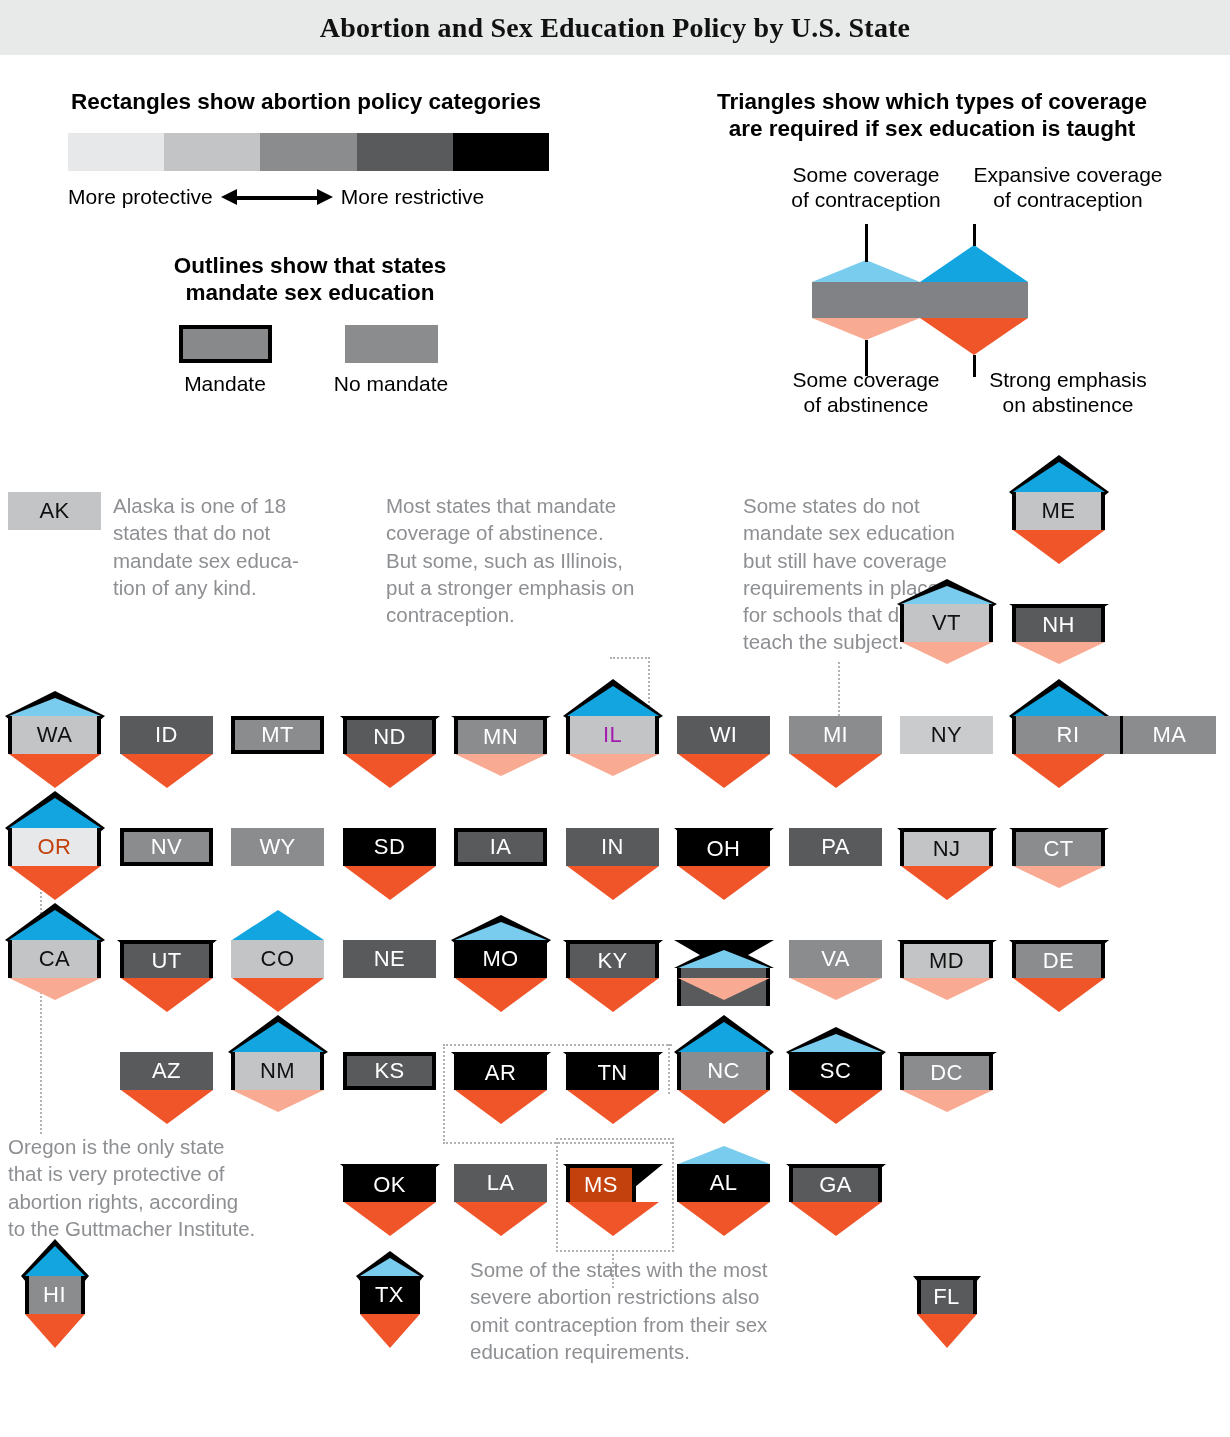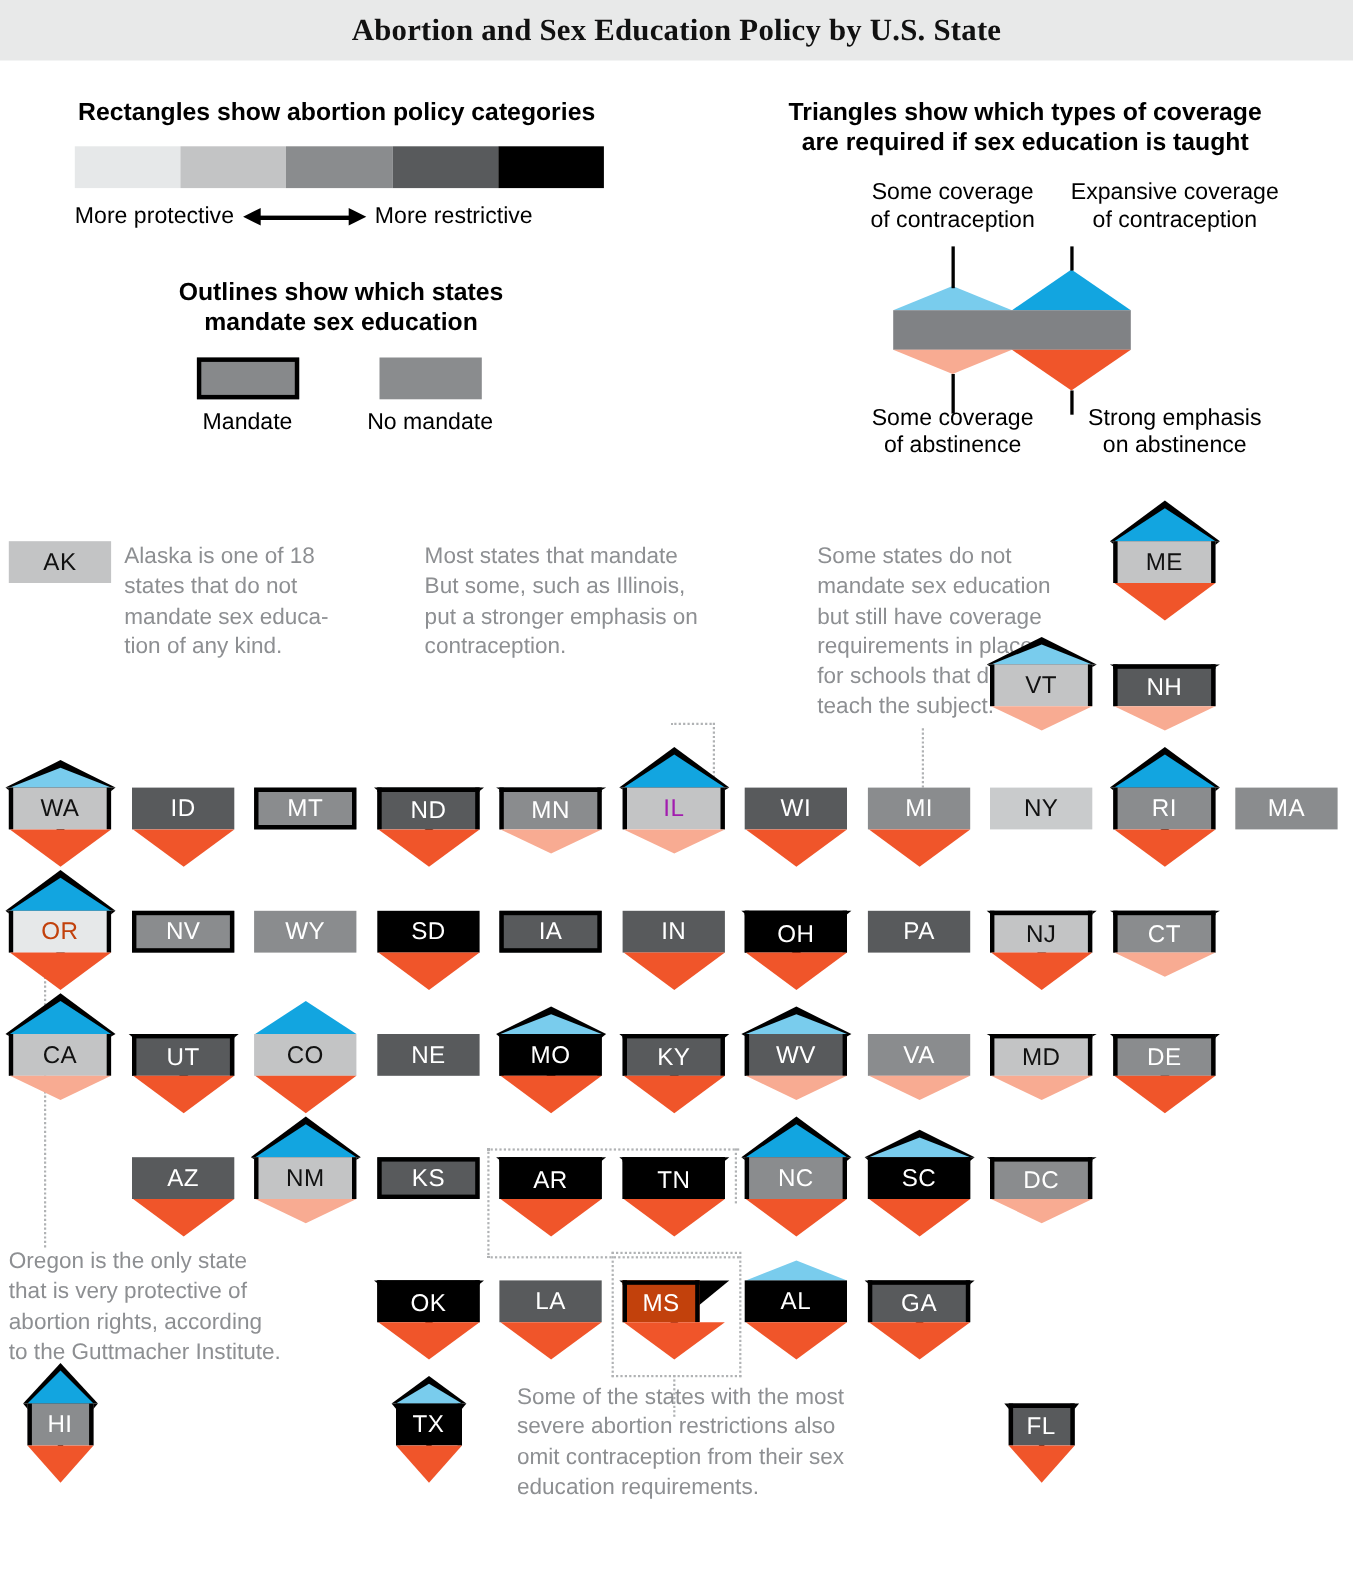--- a/index.html
+++ b/index.html
@@ -89,21 +89,21 @@
   <span id="arrow-left-label">More protective</span>
   <span id="arrow-sym">
     <span class="bar"></span>
       <span class="hl"></span>
       <span class="hr"></span>
   </span>
   <span id="arrow-right-label">More restrictive</span>
 </div>
 
 <div class="lg-head" style="left:85px;top:252px;width:450px;">
-  <span>Outlines show which states</span><br>
+  <span>Outlines show that states</span><br>
   <span>mandate sex education</span>
 </div>
 <div class="swatch-mandate"></div>
 <div class="swatch-nomandate"></div>
 <div class="swatch-label" style="left:155px;top:372px;">Mandate</div>
 <div class="swatch-label" style="left:321px;top:372px;">No mandate</div>
 
 <div class="lg-head" style="left:672px;top:88px;width:520px;">
   <span>Triangles show which types of coverage</span><br>
   <span>are required if sex education is taught</span>
@@ -142,20 +142,21 @@
 </div>
 
 <div class="note" id="note-alaska" style="left:113px;top:492px;width:250px;">
     <div>Alaska is one of 18</div>
     <div>states that do not</div>
     <div>mandate sex educa-</div>
     <div>tion of any kind.</div>
   </div>
 <div class="note" id="note-illinois" style="left:386px;top:492px;width:320px;">
     <div>Most states that mandate</div>
+    <div>coverage of abstinence.</div>
     <div>But some, such as Illinois,</div>
     <div>put a stronger emphasis on</div>
     <div>contraception.</div>
   </div>
 <div class="note" id="note-michigan" style="left:743px;top:492px;width:270px;">
     <div>Some states do not</div>
     <div>mandate sex education</div>
     <div>but still have coverage</div>
     <div>requirements in place</div>
     <div>for schools that do</div>
@@ -246,21 +247,21 @@
       <div class="body noTop" style="width: 93px; background: rgb(138, 140, 142); color: rgb(255, 255, 255);">MI</div>
       <div class="bot" style="position: absolute; top: 38px; border-left: 46.5px solid transparent; border-right: 46.5px solid transparent; border-top: 34px solid rgb(240, 85, 42);"></div>
     </div>
     <div class="cell" style="left: 900px; top: 716px; width: 93px;">
       <div class="body noTop noBot" style="width: 93px; background: rgb(201, 203, 204); color: rgb(17, 17, 17);">NY</div>
     </div>
     <div class="cell mandate" style="left: 1012px; top: 716px; width: 93px;">
       <div class="outl" style="bottom: 38px; border-left: 50.5px solid transparent; border-right: 50.5px solid transparent; border-bottom: 37px solid rgb(0, 0, 0);"></div>
       <div class="outl" style="top: 0px; border-left: 50.5px solid transparent; border-right: 50.5px solid transparent; border-top: 41px solid rgb(0, 0, 0);"></div>
       <div class="top" style="position: absolute; bottom: 38px; border-left: 46.5px solid transparent; border-right: 46.5px solid transparent; border-bottom: 30px solid rgb(18, 165, 224);"></div>
-      <div class="body" style="width: 93px; background: rgb(138, 140, 142); color: rgb(255, 255, 255); text-align: center;">RI</div>
+      <div class="body" style="width: 112px; background: rgb(138, 140, 142); color: rgb(255, 255, 255); text-align: center;">RI</div>
       <div class="bot" style="position: absolute; top: 38px; border-left: 46.5px solid transparent; border-right: 46.5px solid transparent; border-top: 34px solid rgb(240, 85, 42);"></div>
     </div>
     <div class="cell" style="left: 1123px; top: 716px; width: 93px;">
       <div class="body noTop noBot" style="width: 93px; background: rgb(138, 140, 142); color: rgb(255, 255, 255);">MA</div>
     </div>
     <div class="cell mandate" style="left: 8px; top: 828px; width: 93px;">
       <div class="outl" style="bottom: 38px; border-left: 50.5px solid transparent; border-right: 50.5px solid transparent; border-bottom: 37px solid rgb(0, 0, 0);"></div>
       <div class="outl" style="top: 0px; border-left: 50.5px solid transparent; border-right: 50.5px solid transparent; border-top: 41px solid rgb(0, 0, 0);"></div>
       <div class="top" style="position: absolute; bottom: 38px; border-left: 46.5px solid transparent; border-right: 46.5px solid transparent; border-bottom: 30px solid rgb(18, 165, 224);"></div>
       <div class="body" style="width: 93px; background: rgb(230, 232, 233); color: #c2410c;">OR</div>
@@ -330,21 +331,21 @@
     </div>
     <div class="cell mandate" style="left: 566px; top: 940px; width: 93px;">
       <div class="outl" style="top: 0px; border-left: 50.5px solid transparent; border-right: 50.5px solid transparent; border-top: 41px solid rgb(0, 0, 0);"></div>
       <div class="body noTop" style="width: 93px; background: rgb(88, 90, 92); color: rgb(255, 255, 255);">KY</div>
       <div class="bot" style="position: absolute; top: 38px; border-left: 46.5px solid transparent; border-right: 46.5px solid transparent; border-top: 34px solid rgb(240, 85, 42);"></div>
     </div>
     <div class="cell mandate" style="left: 677px; top: 940px; width: 93px;">
       <div class="outl" style="bottom: 38px; border-left: 50.5px solid transparent; border-right: 50.5px solid transparent; border-bottom: 25px solid rgb(0, 0, 0);"></div>
       <div class="outl" style="top: 0px; border-left: 50.5px solid transparent; border-right: 50.5px solid transparent; border-top: 29px solid rgb(0, 0, 0);"></div>
       <div class="top" style="position: absolute; bottom: 38px; border-left: 46.5px solid transparent; border-right: 46.5px solid transparent; border-bottom: 18px solid rgb(121, 204, 237);"></div>
-      <div class="body" style="width: 93px; background: rgb(88, 90, 92); color: rgb(255, 255, 255);">WV</div>
+      <div class="body" style="width: 93px; background: rgb(88, 90, 92); color: rgb(255, 255, 255); margin-top: 28px;">WV</div>
       <div class="bot" style="position: absolute; top: 38px; border-left: 46.5px solid transparent; border-right: 46.5px solid transparent; border-top: 22px solid rgb(248, 171, 146);"></div>
     </div>
     <div class="cell" style="left: 789px; top: 940px; width: 93px;">
       <div class="body noTop" style="width: 93px; background: rgb(138, 140, 142); color: rgb(255, 255, 255);">VA</div>
       <div class="bot" style="position: absolute; top: 38px; border-left: 46.5px solid transparent; border-right: 46.5px solid transparent; border-top: 22px solid rgb(248, 171, 146);"></div>
     </div>
     <div class="cell mandate" style="left: 900px; top: 940px; width: 93px;">
       <div class="outl" style="top: 0px; border-left: 50.5px solid transparent; border-right: 50.5px solid transparent; border-top: 29px solid rgb(0, 0, 0);"></div>
       <div class="body noTop" style="width: 93px; background: rgb(195, 196, 197); color: rgb(17, 17, 17);">MD</div>
       <div class="bot" style="position: absolute; top: 38px; border-left: 46.5px solid transparent; border-right: 46.5px solid transparent; border-top: 22px solid rgb(248, 171, 146);"></div>

